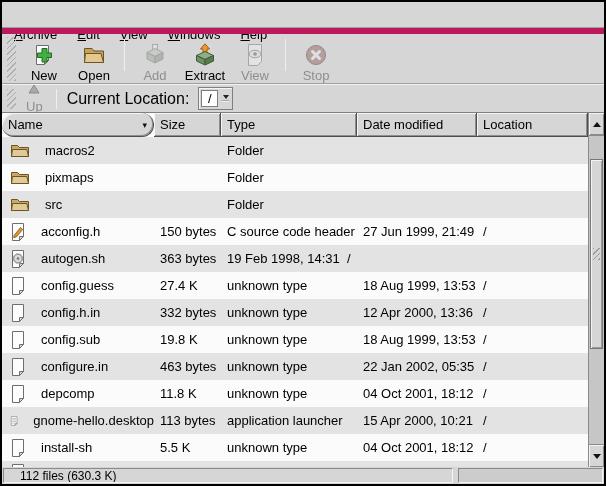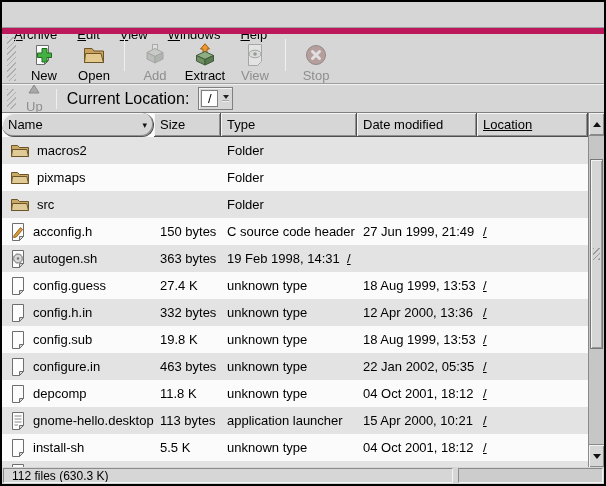--- a/index.html
+++ b/index.html
@@ -70,30 +70,30 @@
     border-top:1px solid #7f7f7f; overflow:hidden;
     display:flex; flex-direction:column;
   }
   .header-row { display:flex; height:24px; flex:none; padding-right:16px; }
   .hcell {
     background:#d6d6d6; border-right:1px solid #4e4e4e; border-bottom:1px solid #4e4e4e;
     box-shadow:inset 1px 1px 0 #f6f6f6, inset -1px -1px 0 #8f8f8f;
     font-size:13px; color:#000; display:flex; align-items:center; padding:0 6px;
   }
   .sort { margin-left:auto; font-size:9px; color:#111; padding-left:4px; }
-  .c0 { width:152px;border-radius:12px; } .c1 { width:67px; } .c2 { width:136px; } .c3 { width:120px; } .c4 { flex:1;text-decoration:underline; }
+  .c0 { width:152px;border-radius:12px; } .c1 { width:67px; } .c2 { width:136px; } .c3 { width:120px; } .c4 { flex:1; }
 
   .rows { flex:1; margin-right:16px; overflow:hidden; }
   .row { display:flex; height:27px; align-items:center; font-size:13px; color:#000; }
   .row.odd  { background:#e3e3e3; }
   .row.even { background:#fbfbfb; }
   .row.partial { height:7px; overflow:hidden; align-items:flex-start; }
   .row.partial svg { margin-top:2px; }
   .cell { padding-left:6px; white-space:nowrap; overflow:hidden; }
-  .namecell { display:flex; align-items:center; gap:7px; padding-left:8px; }
+  .namecell { display:flex; align-items:center; gap:15px; padding-left:8px; }
 
   
   .scrollbar {
     position:absolute; top:0; right:0; bottom:0; width:16px;
     background:#c6c6c6; border-left:1px solid #8a8a8a;
   }
   .sb-btn {
     position:absolute; left:0; width:15px; height:23px; background:#d6d6d6;
     box-shadow:inset 1px 1px 0 #f3f3f3, inset -1px -1px 0 #8a8a8a;
     display:flex; align-items:center; justify-content:center;
@@ -109,21 +109,21 @@
   }
   .sb-thumb::after {
     content:""; position:absolute; left:2px; right:2px; top:88px; height:12px;
     background:repeating-linear-gradient(135deg,#9c9c9c 0 1px,rgba(0,0,0,0) 1px 4px);
   }
 
   
   .statusbar { height:17px; flex:none; display:flex; gap:5px; padding:1px 1px 1px 1px; }
   .status-frame {
     width:450px; border:1px solid; border-color:#8a8a8a #f4f4f4 #f4f4f4 #8a8a8a;
-    font-size:12px; color:#000; display:flex; align-items:center; padding:0 8px;
+    font-size:12px; color:#000; display:flex; align-items:center; padding:0 16px;
     white-space:nowrap; overflow:hidden;
   }
   .progress-frame {
     flex:1; border:1px solid; border-color:#8a8a8a #f4f4f4 #f4f4f4 #8a8a8a;
     background:#cccccc;
   }
 </style>
 </head>
 <body>
 

